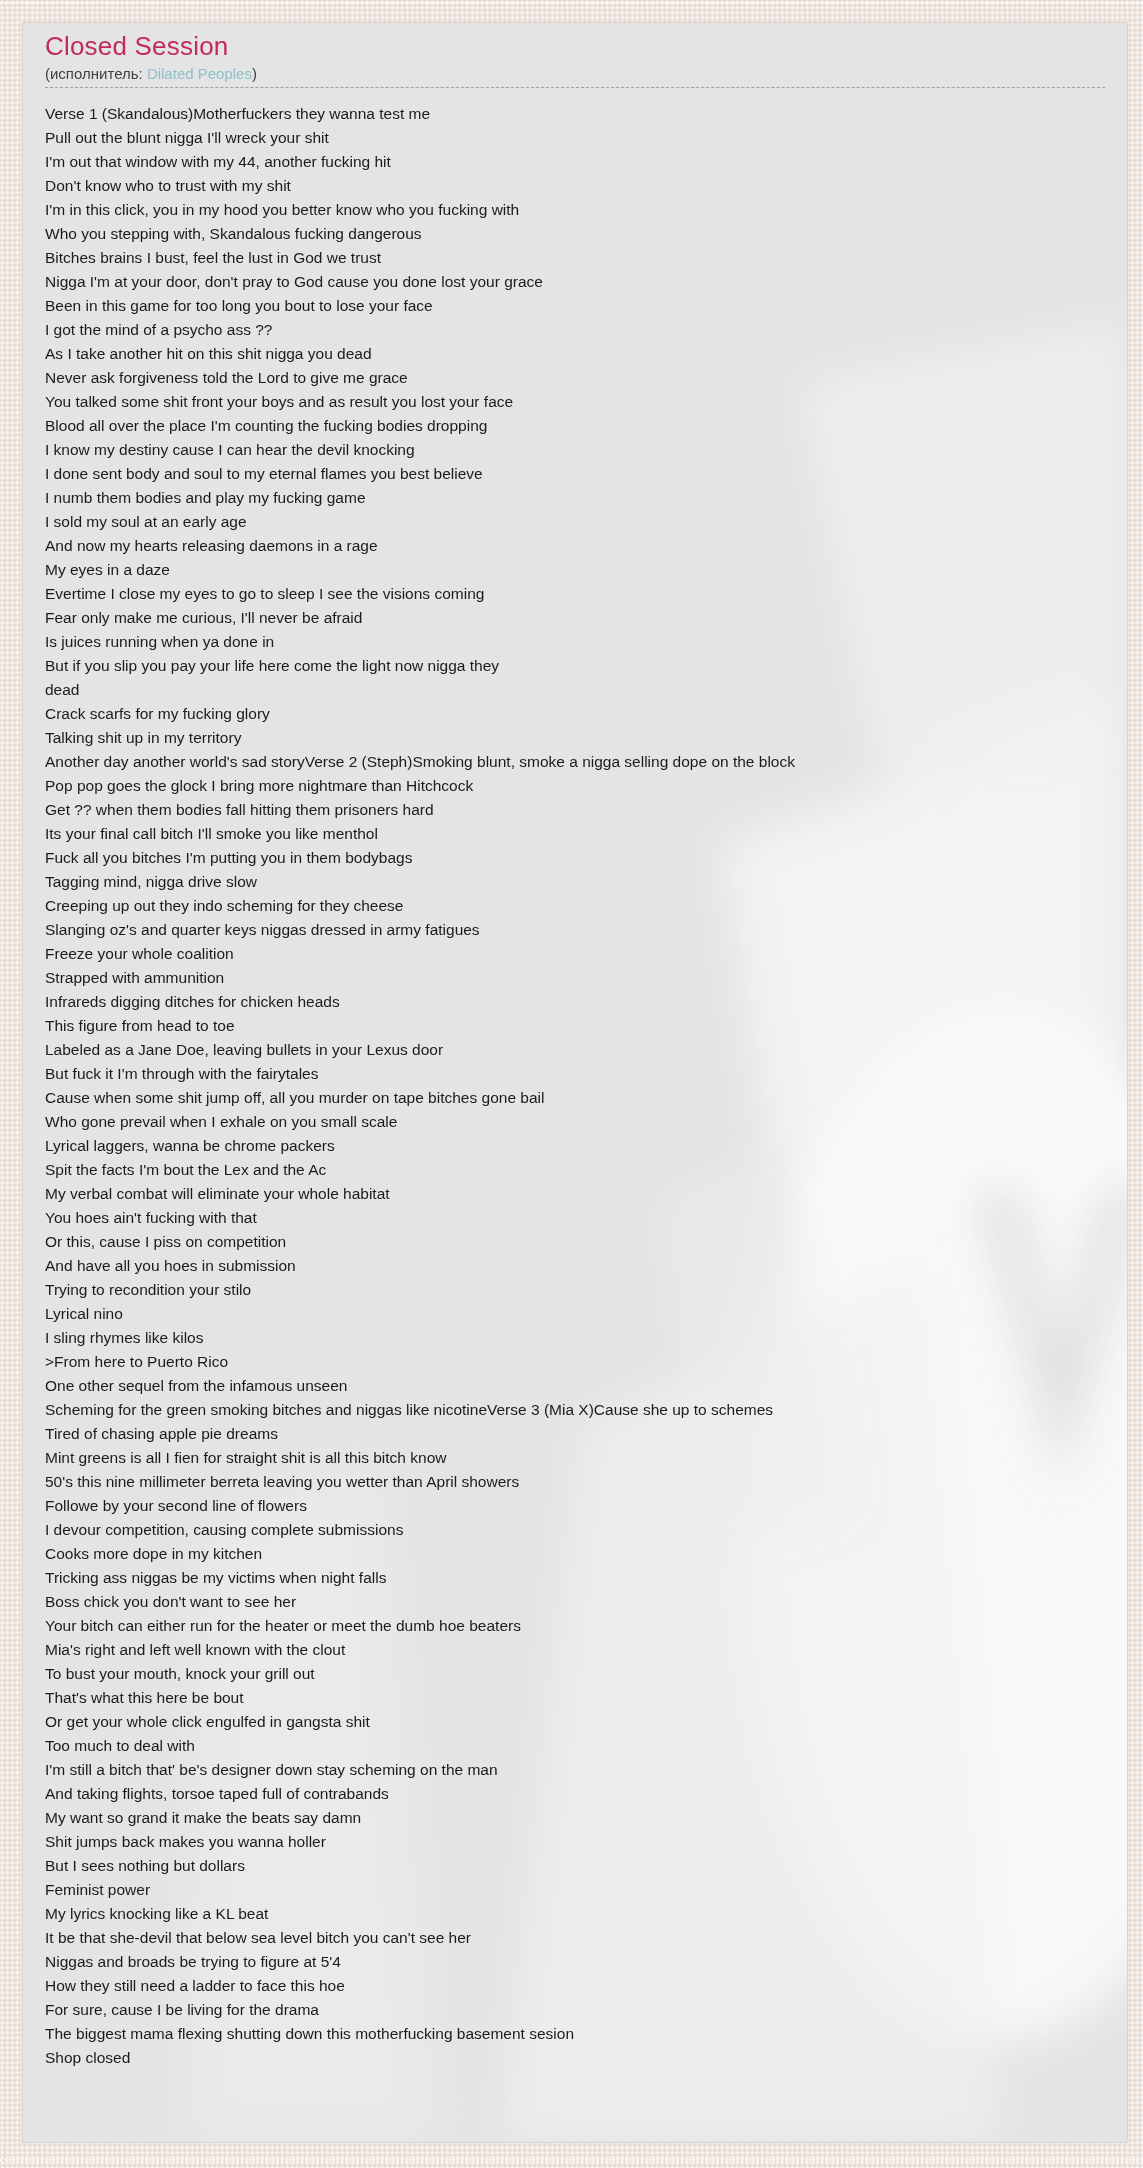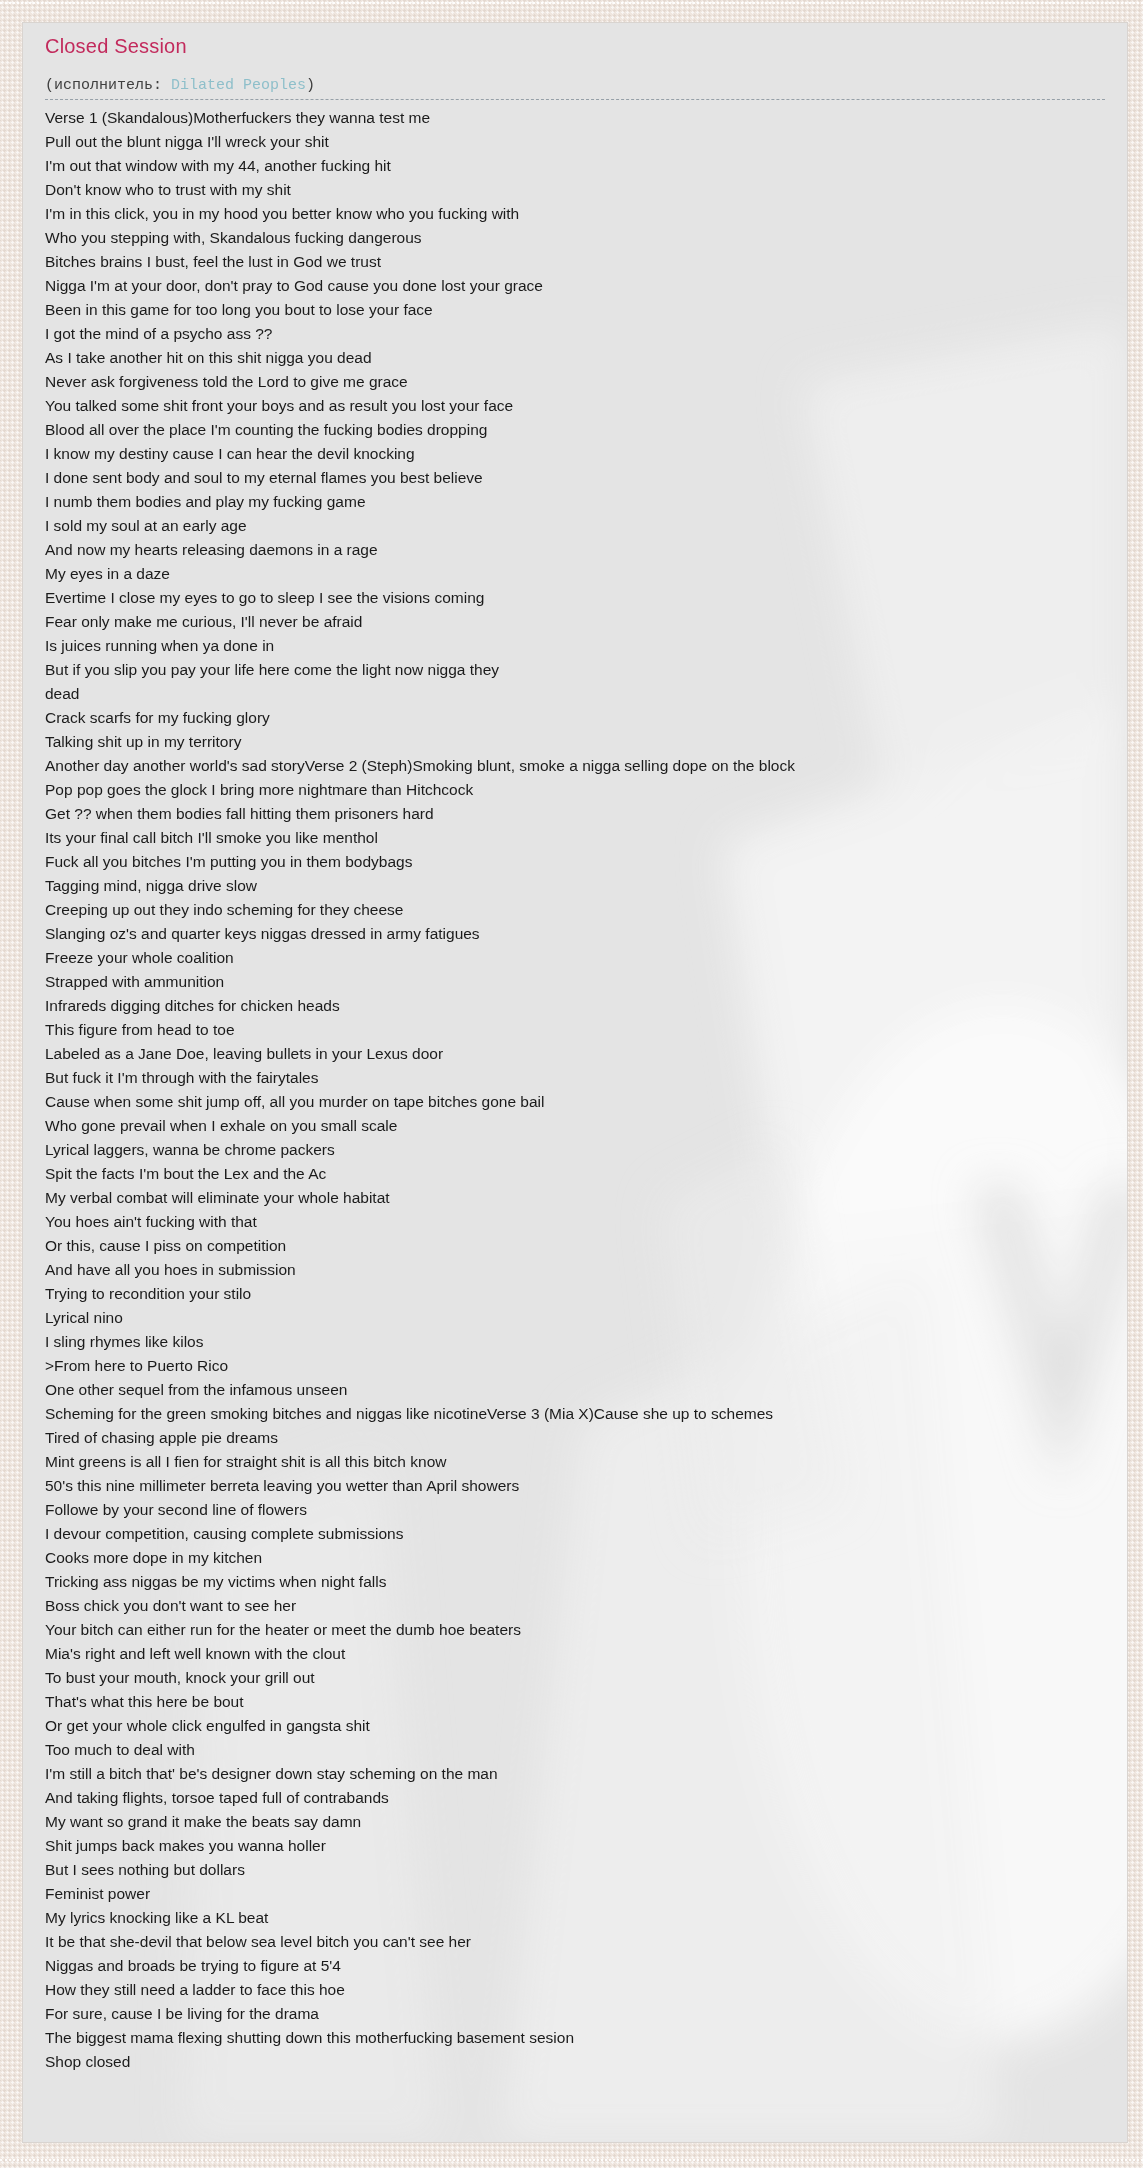--- a/index.html
+++ b/index.html
@@ -39,34 +39,34 @@
   .bg-photo{
     position:absolute;left:0;top:0;width:100%;height:100%;
     pointer-events:none;
   }
   .header{
     position:relative;z-index:2;
     border-bottom:1px dashed #96a0a8;
     padding-bottom:4px;
   }
   .title{
-    margin:0 0 16px 0;
-    font-size:20px;line-height:28px;font-weight:500;
+    margin:0 0 4px 0;
+    font-size:26px;line-height:28px;font-weight:500;
     color:var(--title-color);
     letter-spacing:.2px;
   }
   .subtitle{
-    font-size:15px;line-height:19px;color:var(--muted-color);font-family:Liberation Mono, monospace;
+    font-size:15px;line-height:19px;color:var(--muted-color);
   }
   .artist{
     color:var(--artist-link-color);text-decoration:none;cursor:pointer;
   }
   .lyrics{
     position:relative;z-index:2;
-    margin-top:6px;
+    margin-top:14px;
     font-size:15.5px;line-height:24px;color:var(--text-color);
   }
   .lyrics .line{white-space:nowrap;}
 </style>
 </head>
 <body>
 
 <div class="edge-dots top"></div>
 <div class="edge-dots bottom"></div>
 

